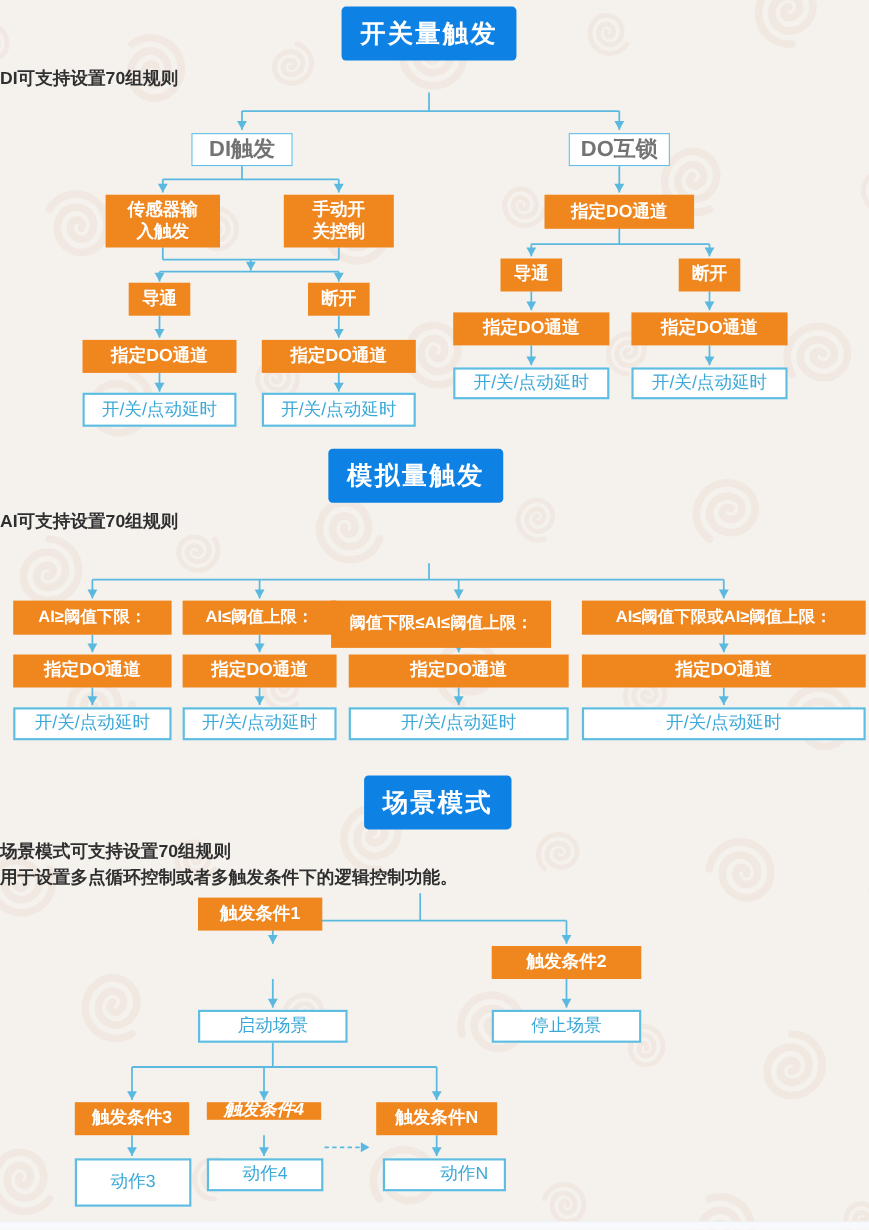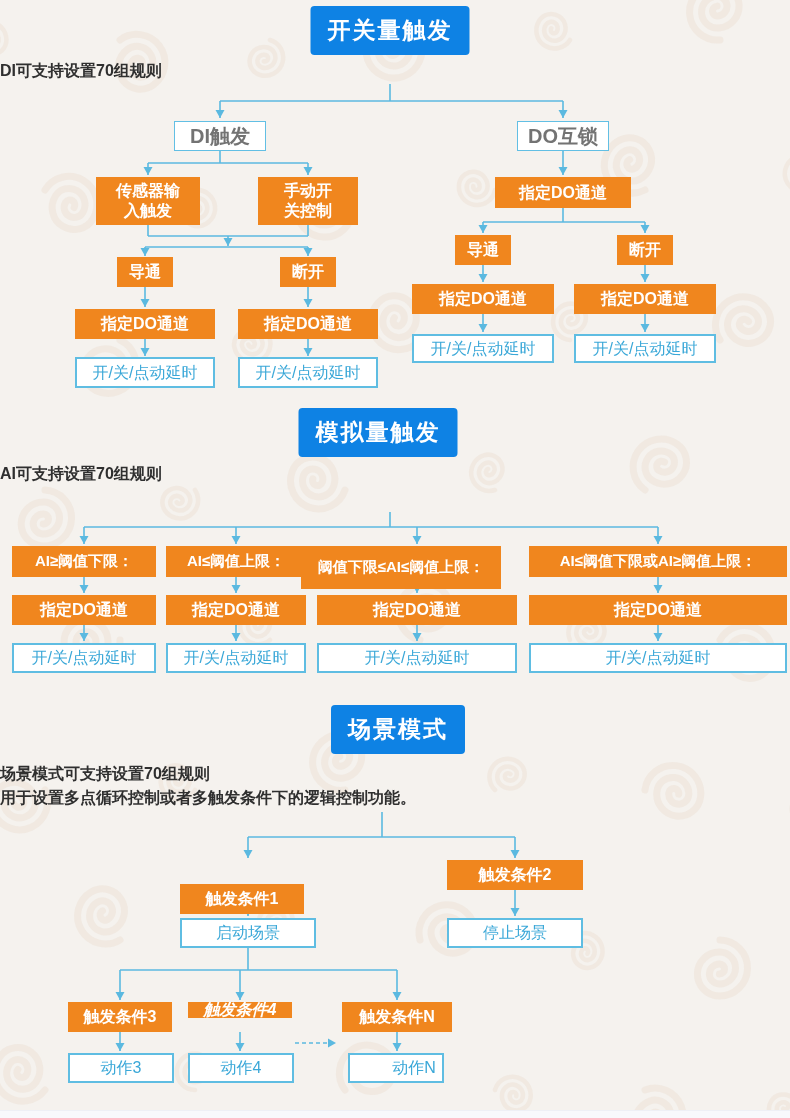--- a/index.html
+++ b/index.html
@@ -222,27 +222,27 @@
 
   <div class="node outline" style="left:12px;top:643px;width:144px;height:30px;">开/关/点动延时</div>
   <div class="node outline" style="left:166px;top:643px;width:140px;height:30px;">开/关/点动延时</div>
   <div class="node outline" style="left:317px;top:643px;width:200px;height:30px;">开/关/点动延时</div>
   <div class="node outline" style="left:529px;top:643px;width:258px;height:30px;">开/关/点动延时</div>
 
   <div class="title-box" style="left:382px;top:705px;margin-left:16px;">场景模式</div>
   <div class="subtitle" style="top:764px;">场景模式可支持设置70组规则</div>
   <div class="subtitle" style="top:788px;">用于设置多点循环控制或者多触发条件下的逻辑控制功能。</div>
 
-  <div class="node orange" style="left:180px;top:884px;width:124px;height:30px;">触发条件1</div>
+  <div class="node orange" style="left:180px;top:816px;width:113px;height:30px;">触发条件1</div>
   <div class="node orange" style="left:447px;top:860px;width:136px;height:30px;">触发条件2</div>
   <div class="node outline" style="left:180px;top:918px;width:136px;height:30px;">启动场景</div>
   <div class="node outline" style="left:447px;top:918px;width:136px;height:30px;">停止场景</div>
 
   <div class="node orange" style="left:68px;top:1002px;width:104px;height:30px;">触发条件3</div>
   <div class="node orange" style="left:188px;top:1002px;width:104px;height:16px;font-style:italic;">触发条件4</div>
   <div class="node orange" style="left:342px;top:1002px;width:110px;height:30px;">触发条件N</div>
 
-  <div class="node outline" style="left:68px;top:1053px;width:106px;height:30px;">动作3</div>
+  <div class="node outline" style="left:68px;top:1053px;width:106px;height:44px;">动作3</div>
   <div class="node outline" style="left:188px;top:1053px;width:106px;height:30px;">动作4</div>
-  <div class="node outline" style="left:348px;top:1053px;width:96px;height:30px;padding-left:36px;">动作N</div>
+  <div class="node outline" style="left:348px;top:1053px;width:112px;height:30px;padding-left:36px;">动作N</div>
 
   <div class="footer-strip"></div>
 </div>
 
 </body></html>

